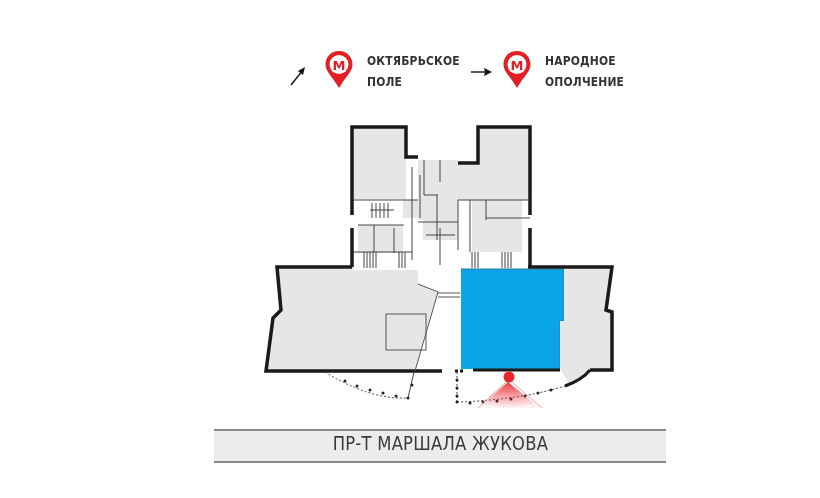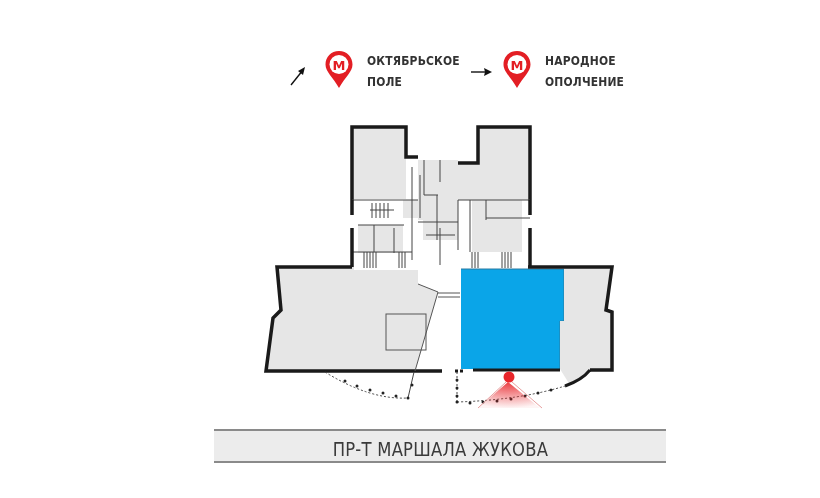--- a/index.html
+++ b/index.html
@@ -3,21 +3,21 @@
 <meta charset="utf-8">
 <style>
   html, body { margin:0; padding:0; background:#ffffff; }
   body { width:820px; height:498px; position:relative; overflow:hidden; font-family:"DejaVu Sans Condensed","DejaVu Sans",sans-serif; }
   .legend { position:absolute; top:50px; left:0; width:820px; height:50px; }
   .arrow-ne { position:absolute; left:288px; top:64px; }
   .metro-pin { position:absolute; width:30px; height:40px; }
   .station-label { position:absolute; font-family:"DejaVu Sans", sans-serif; font-size:12.5px; font-weight:bold; color:#333333; line-height:21px; letter-spacing:0.2px; transform:scaleX(0.86); transform-origin:left top; white-space:nowrap; }
   .arrow-right { position:absolute; left:470px; top:66px; }
   .plan { position:absolute; left:0; top:0; }
-  .street { position:absolute; left:214px; top:429px; width:452px; height:34px; background:#ececec; border-top:2px solid #8a8a8a; border-bottom:2px solid #8a8a8a; box-sizing:border-box; display:flex; align-items:flex-end; justify-content:center; }
+  .street { position:absolute; left:214px; top:429px; width:452px; height:34px; background:#ececec; border-top:2px solid #8a8a8a; border-bottom:2px solid #8a8a8a; box-sizing:border-box; display:flex; align-items:flex-start; justify-content:center; }
   .street-label { font-family:"DejaVu Sans", sans-serif; font-size:20px; color:#3a3a3a; transform:scaleX(0.82); letter-spacing:0.3px; white-space:nowrap; }
 </style>
 </head>
 <body>
 
 <div class="legend"></div>
 
 <svg class="arrow-ne" width="20" height="24" viewBox="0 0 20 24">
   <line x1="3" y1="21" x2="15" y2="6" stroke="#111" stroke-width="1.4"></line>
   <polygon points="17,3 10,7 15,11" fill="#111"></polygon>

